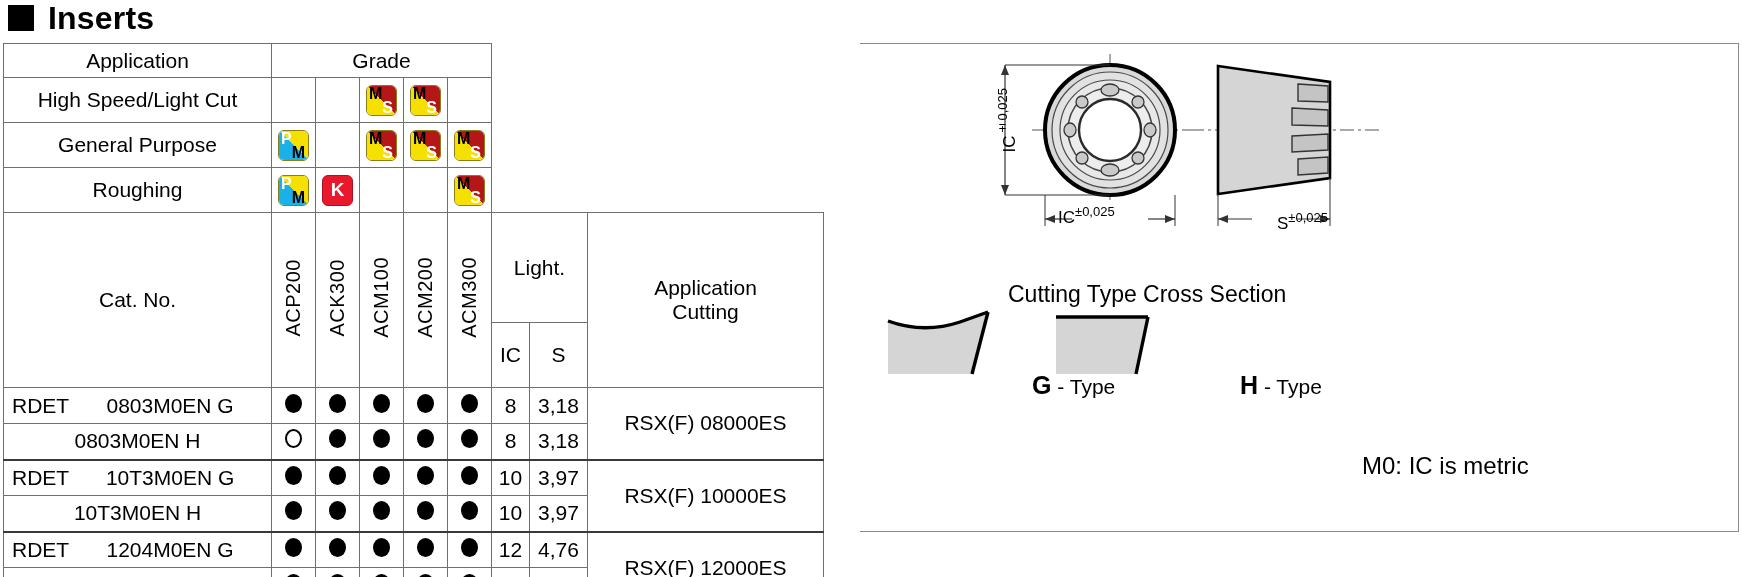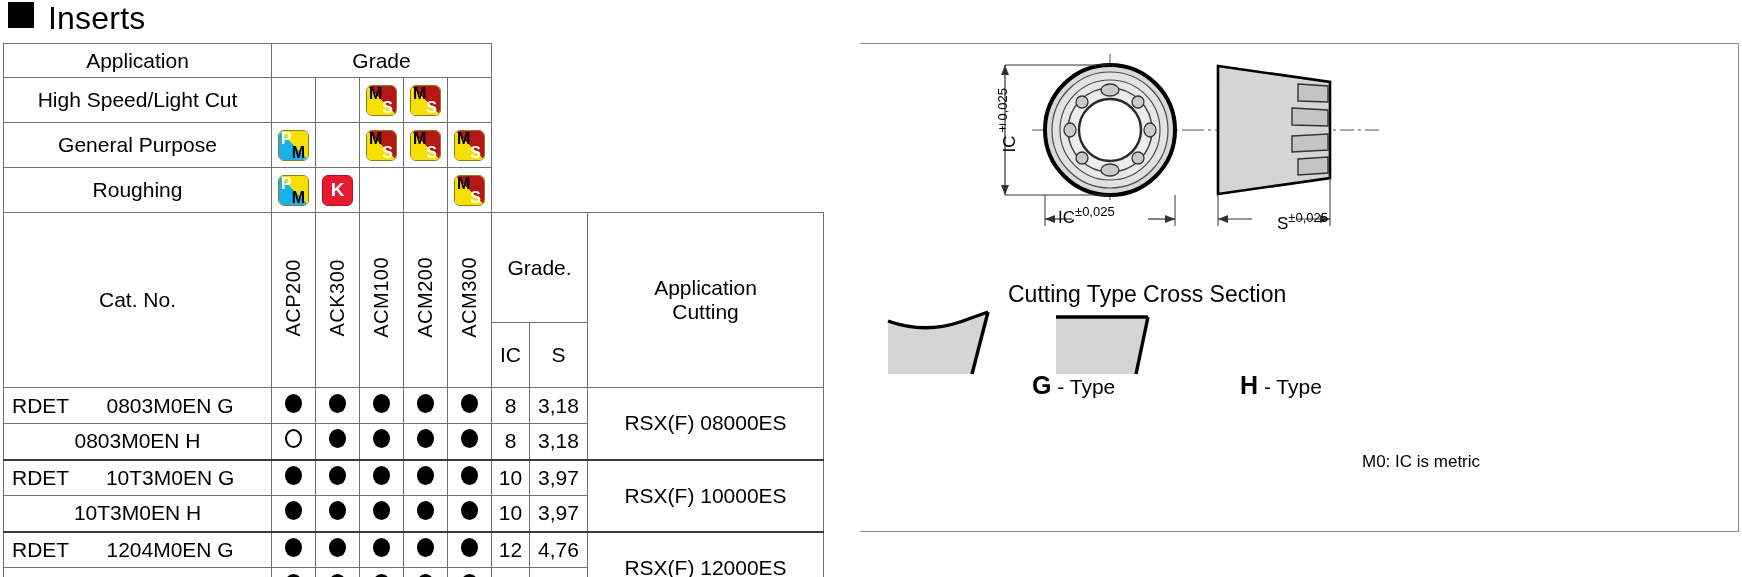--- a/index.html
+++ b/index.html
@@ -1,19 +1,19 @@
 <!DOCTYPE html>
 <html><head>
 <meta charset="utf-8">
 <style>
   html,body{margin:0;padding:0;background:#fff;}
   body{width:1742px;height:577px;font-family:"Liberation Sans",sans-serif;color:#000;overflow:hidden;position:relative;}
 
   
-  #heading{position:absolute;left:8px;top:2px;display:flex;gap:14px;}
+  #heading{position:absolute;left:8px;top:2px;display:flex;align-items:center;gap:14px;font-weight:bold;}
   #heading .sqr{width:26px;height:26px;background:#000;display:block;}
   #heading .htxt{font-size:32px;line-height:32px;letter-spacing:.2px;}
 
   
   #tablewrap{position:absolute;left:3px;top:43px;}
   table.main{border-collapse:collapse;table-layout:fixed;}
   table.main td,table.main th{border:1px solid #6f6f6f;padding:0;margin:0;font-weight:normal;
        font-size:21px;text-align:center;vertical-align:middle;background:#fff;}
   .hdr{background:#e4e4e4;}
   .appcell{text-align:left;padding-left:10px;font-size:22px;}
@@ -63,21 +63,21 @@
   
   #right{position:absolute;left:860px;top:43px;width:878px;height:487px;border:1px solid #8a8a8a;border-left:none;background:#fff;}
   #dimtxt-ic-v{position:absolute;left:995px;top:88px;writing-mode:vertical-rl;transform:rotate(180deg);font-size:17px;white-space:nowrap;}
   #dimtxt-ic-h{position:absolute;left:1058px;top:204px;font-size:17px;white-space:nowrap;}
   #dimtxt-s{position:absolute;left:1277px;top:210px;font-size:17px;white-space:nowrap;}
   #ces-title{position:absolute;left:1008px;top:281px;font-size:23px;white-space:nowrap;}
   #gtype{position:absolute;left:1032px;top:371px;font-size:21px;white-space:nowrap;}
   #gtype b{font-size:25px;}
   #htype{position:absolute;left:1240px;top:371px;font-size:21px;white-space:nowrap;}
   #htype b{font-size:25px;}
-  #m0note{position:absolute;left:1362px;top:452px;font-size:17px;white-space:nowrap;}
+  #m0note{position:absolute;left:1362px;top:452px;font-size:24px;white-space:nowrap;}
   .sup{font-size:13px;vertical-align:super;}
 </style>
 </head>
 <body>
 
 <div id="heading">
   <span class="sqr"></span>
   <span class="htxt">Inserts</span>
 </div>
 
@@ -150,21 +150,21 @@
     <td colspan="3" style="border:none;background:#fff;"></td>
   </tr>
 
   <tr class="r-cat">
     <td class="hdr" rowspan="2">Cat. No.</td>
     <td class="hdr" rowspan="2"><span class="vert">ACP200</span></td>
     <td class="hdr" rowspan="2"><span class="vert">ACK300</span></td>
     <td class="hdr" rowspan="2"><span class="vert">ACM100</span></td>
     <td class="hdr" rowspan="2"><span class="vert">ACM200</span></td>
     <td class="hdr" rowspan="2"><span class="vert">ACM300</span></td>
-    <td class="hdr" colspan="2" style="height:42px;">Grade.</td>
+    <td class="hdr" colspan="2" style="height:42px;">Light.</td>
     <td class="hdr" rowspan="2">
       <div>Application</div>
       <div>Cutting</div>
     </td>
   </tr>
   <tr>
     <td class="hdr" style="height:64px;">IC</td>
     <td class="hdr">S</td>
   </tr>
 

